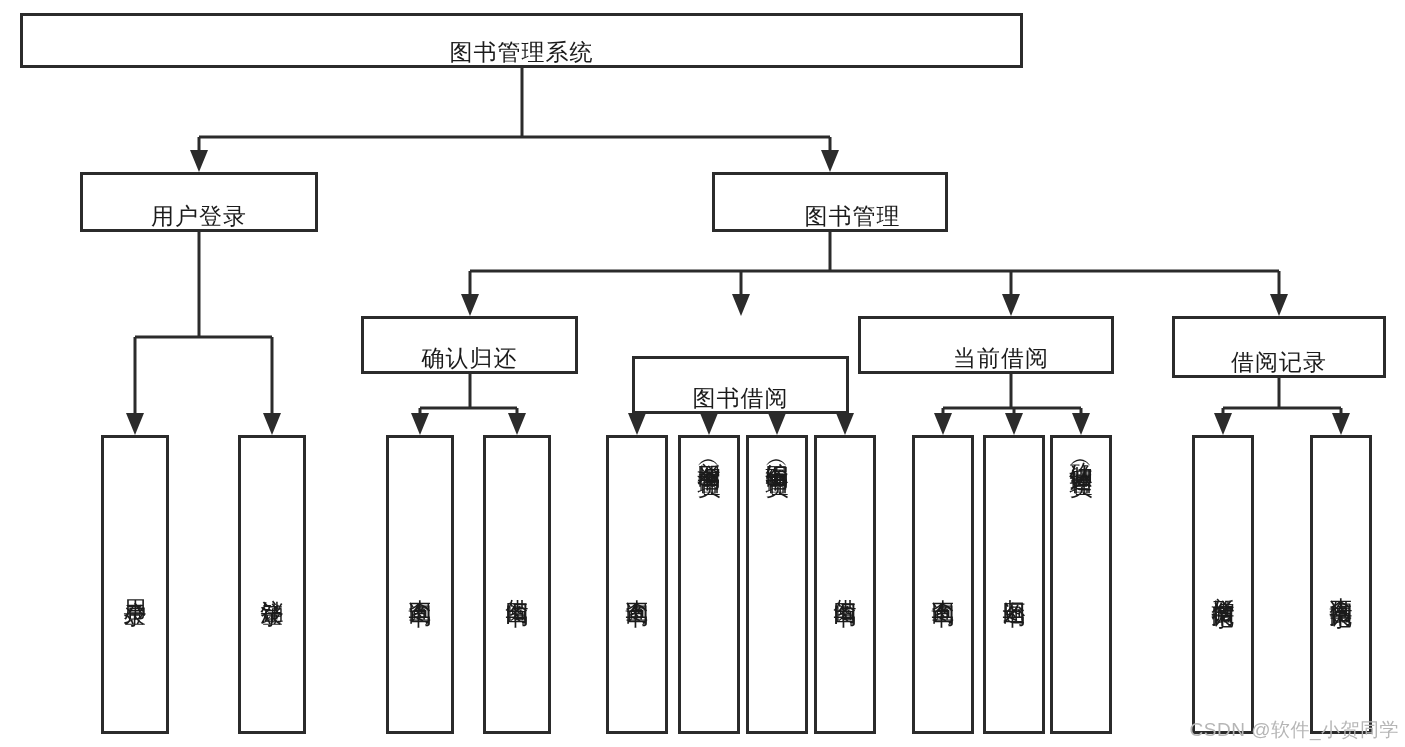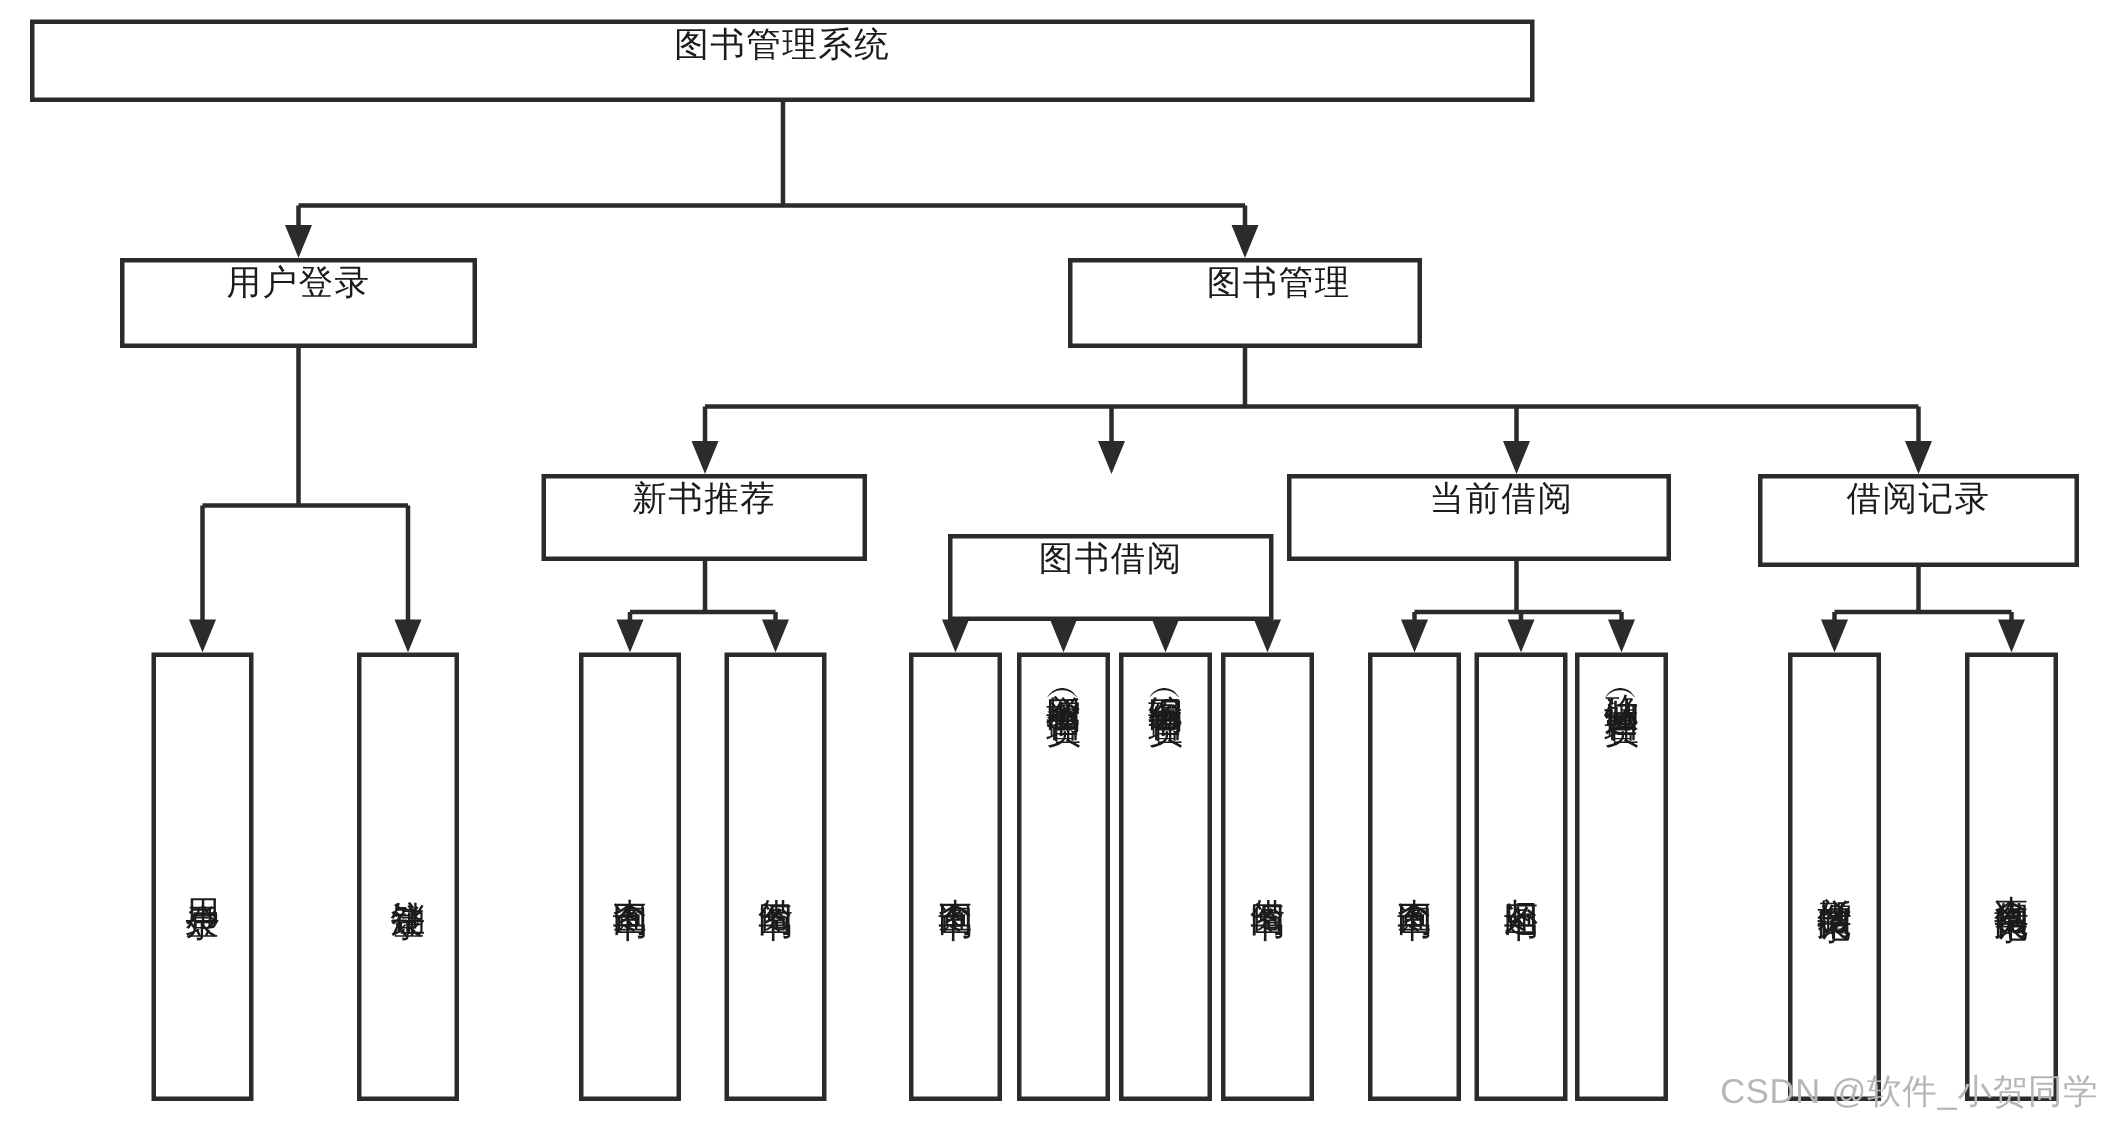--- a/index.html
+++ b/index.html
@@ -19,21 +19,21 @@
     width: 1405px;
     height: 747px;
     background: #ffffff;
   }
   .node {
     position: absolute;
     box-sizing: border-box;
     background: #ffffff;
     border: 3px solid #2b2b2b;
     display: flex;
-    align-items: flex-start;
+    align-items: flex-end;
     justify-content: center;
   }
   .node.level-0 { border-width: 3px; }
   .node.level-1 { border-width: 3px; }
   .node.level-2 { border-width: 3px; }
   .node.leaf   { border-width: 3px; }
 
   .node-label {
     color: #1b1b1b;
     font-size: 23px;
@@ -72,21 +72,21 @@
     stroke-width: 3;
     fill: none;
   }
   #connectors polygon {
     fill: #2b2b2b;
   }
   .watermark {
     position: absolute;
     right: 6px;
     bottom: 4px;
-    font-size: 23px;
+    font-size: 19px;
     color: #b6b6b6;
     white-space: nowrap;
     user-select: none;
     letter-spacing: 0.5px;
   }
 </style>
 </head>
 <body>
 
 <div id="diagram-root">
@@ -148,21 +148,21 @@
       <div class="node level-0" style="left: 20px; top: 13px; width: 1003px; height: 55px;">
         <span class="node-label">图书管理系统</span>
       </div>
       <div class="node level-1" style="left: 80px; top: 172px; width: 238px; height: 60px;">
         <span class="node-label">用户登录</span>
       </div>
       <div class="node level-1" style="left: 712px; top: 172px; width: 236px; height: 60px; padding-left: 45px;">
         <span class="node-label">图书管理</span>
       </div>
       <div class="node level-2" style="left: 361px; top: 316px; width: 217px; height: 58px;">
-        <span class="node-label">新书推荐</span>
+        <span class="node-label">确认归还</span>
       </div>
       <div class="node level-2" style="left: 632px; top: 316px; width: 217px; height: 58px; margin-top: 40px;">
         <span class="node-label">图书借阅</span>
       </div>
       <div class="node level-2" style="left: 858px; top: 316px; width: 256px; height: 58px; padding-left: 30px;">
         <span class="node-label">当前借阅</span>
       </div>
       <div class="node level-2" style="left: 1172px; top: 316px; width: 214px; height: 62px;">
         <span class="node-label">借阅记录</span>
       </div>

